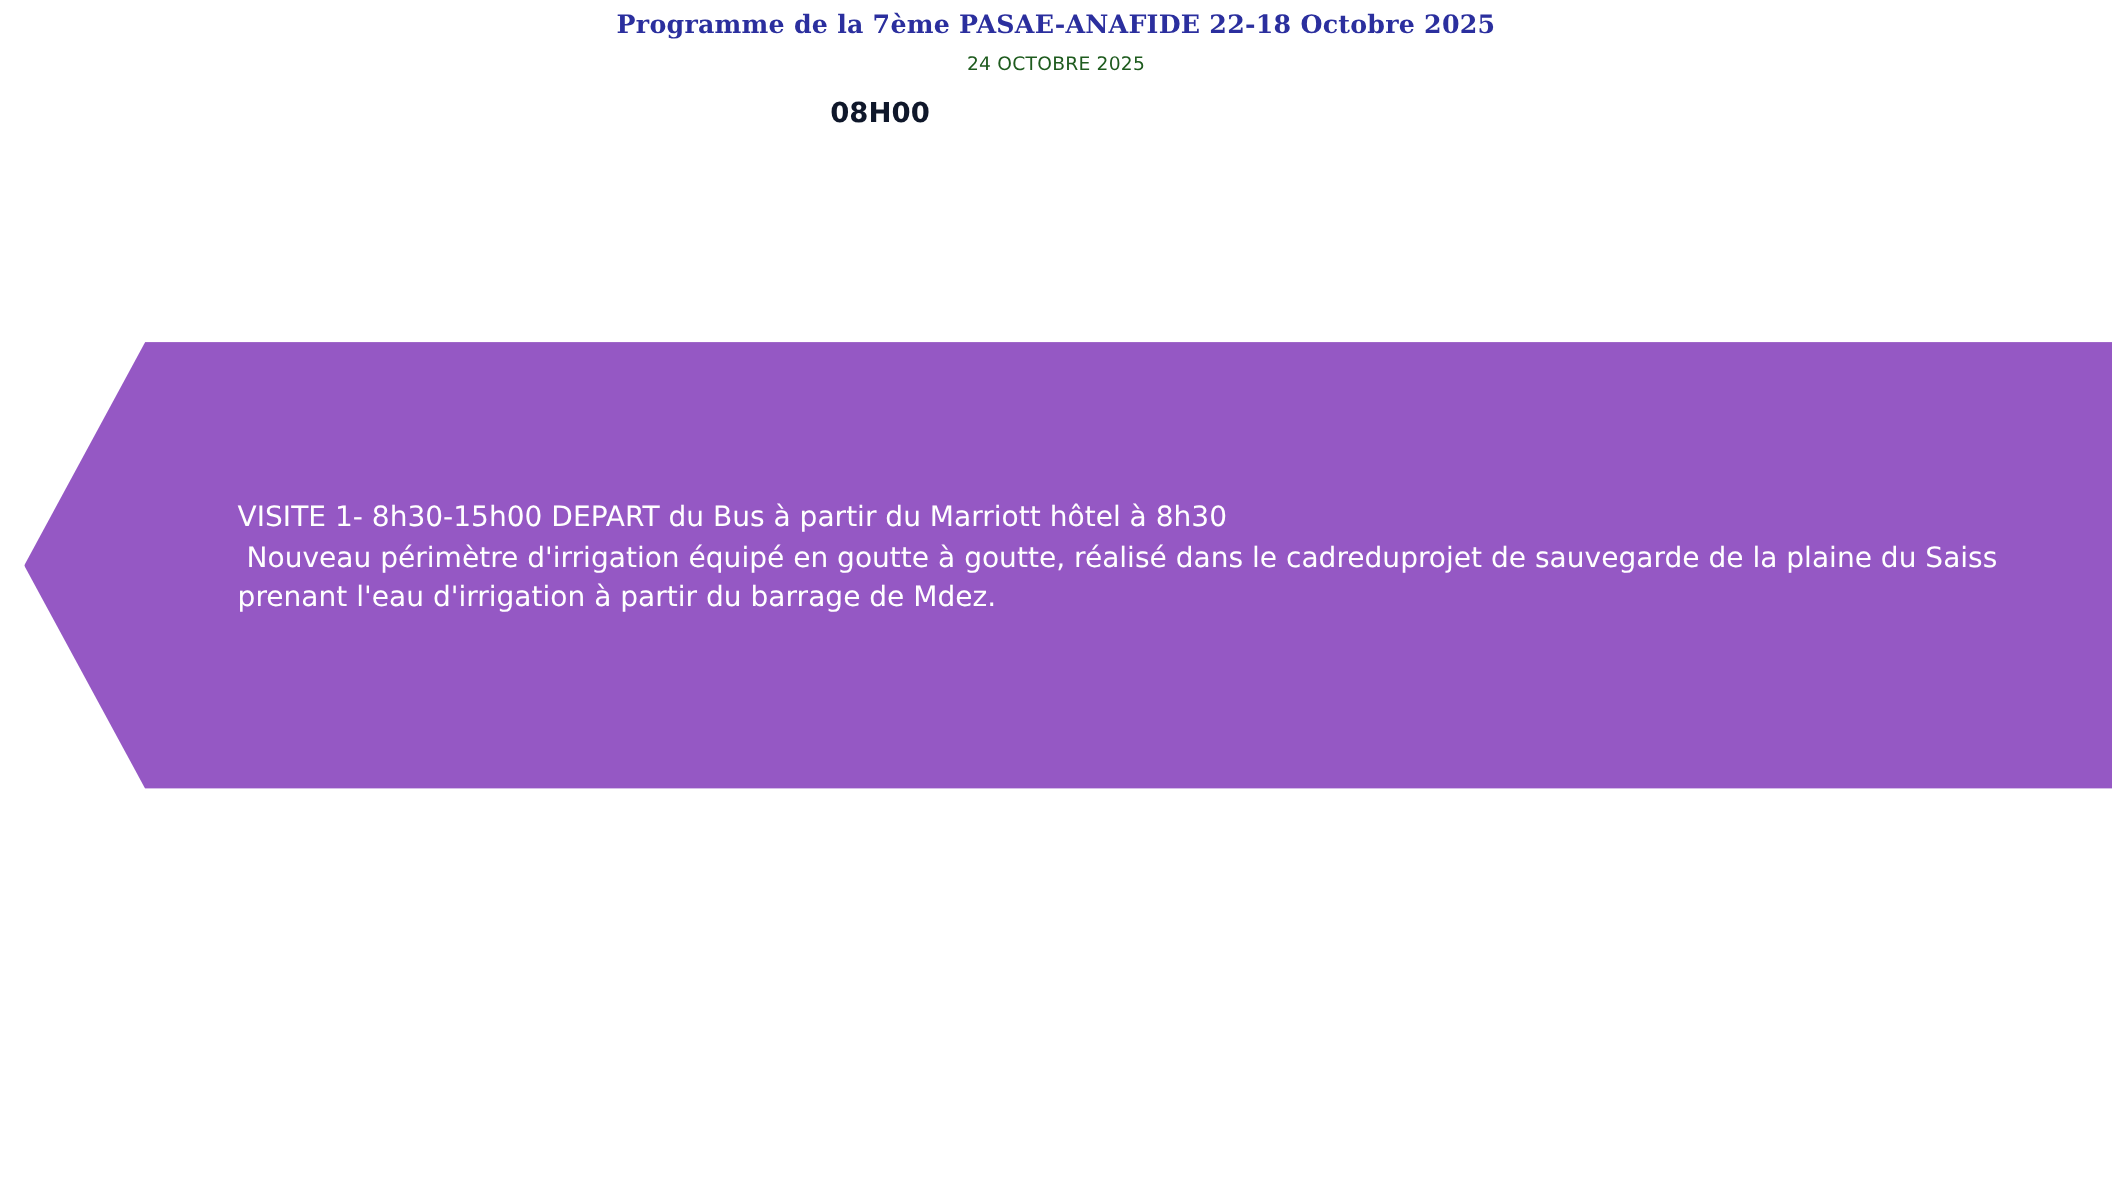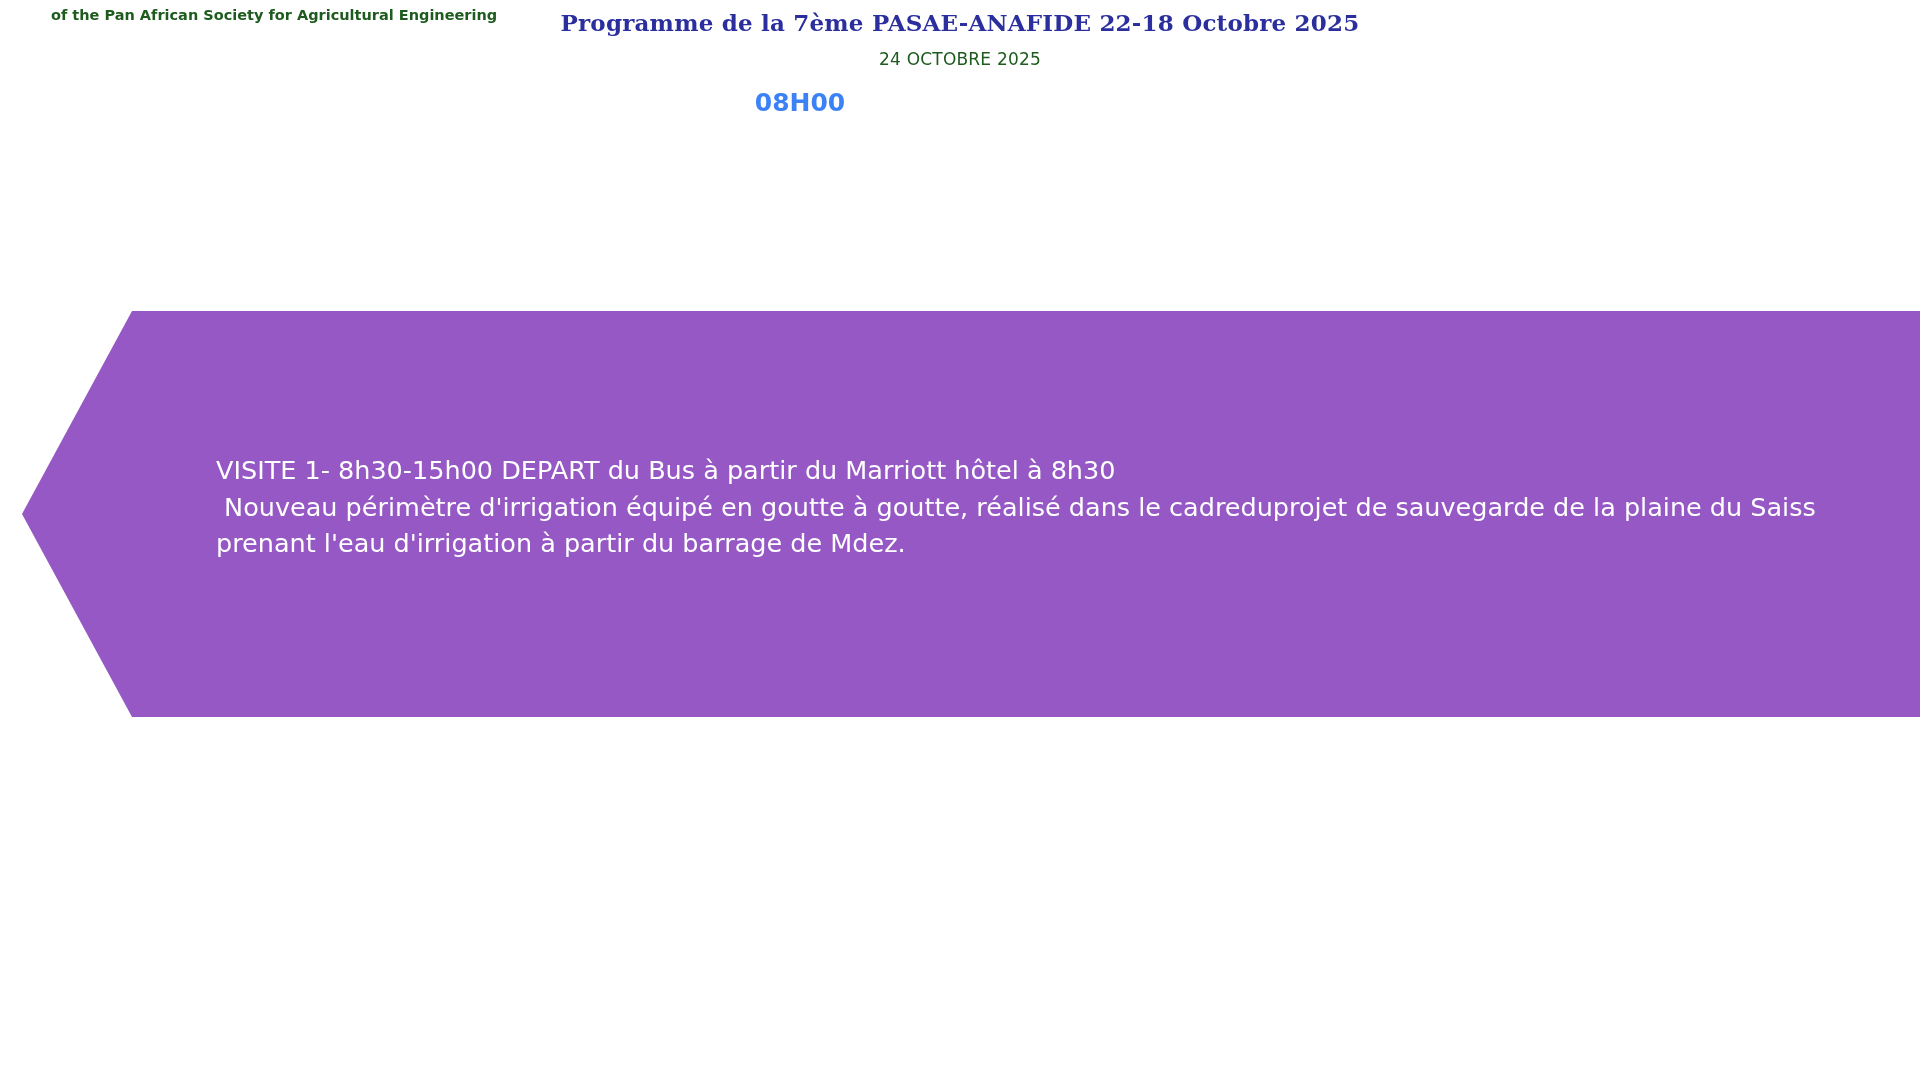--- a/index.html
+++ b/index.html
@@ -61,21 +61,21 @@
     font-size: 17px;
     font-weight: normal;
     color: #1e5b1e;
     margin-top: 13px;
     letter-spacing: 0.2px;
   }
   .prog-time {
     font-family: "DejaVu Sans", sans-serif;
     font-size: 25px;
     font-weight: bold;
-    color: #3b82f6;
+    color: #0f172a;
     margin-top: 14px;
     margin-left: -960px;  
     display: inline-block;
     position: relative;
     left: 960px;
   }
   .prog-time-wrap {
     position: absolute;
     left: 0;
     top: 88px;
@@ -113,21 +113,20 @@
     margin: 0;
   }
   .arrow-text .spacer {
     height: 28px;
   }
 </style>
 </head>
 <body>
 
 <div class="logo-block">
-  <div class="logo-line2">of the Pan African Society for Agricultural Engineering</div>
 </div>
 
 <div class="header-center">
   <div class="prog-title">Programme de la 7ème PASAE-ANAFIDE 22-18 Octobre 2025</div>
   <div class="prog-date">24 OCTOBRE 2025</div>
 </div>
 
 <div class="prog-time-wrap">
   <div class="prog-time">08H00</div>
 </div>

